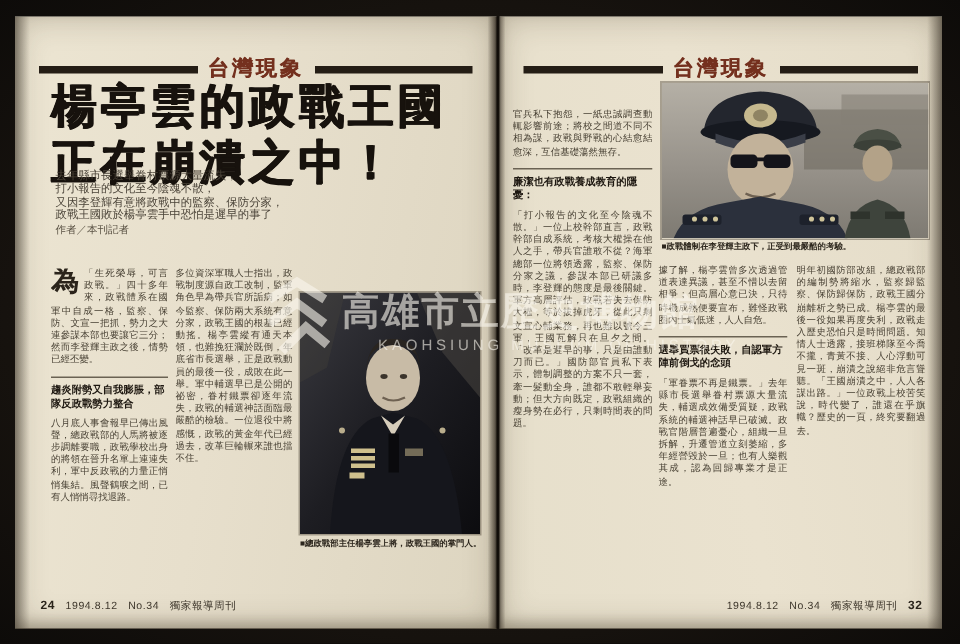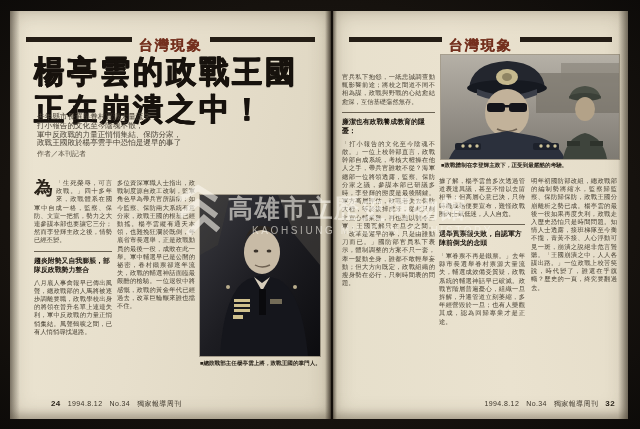--- a/index.html
+++ b/index.html
@@ -13,21 +13,21 @@
     position:absolute;top:11px;height:408px;
     background:linear-gradient(100deg,#ece5d2 0%,#e7dfcc 45%,#ddd5c0 100%);
     box-shadow:inset 0 0 22px rgba(60,45,25,.28), inset 0 -4px 8px rgba(40,30,15,.25);
   }
   .page-left{left:10px;width:321px;}
   .page-right{left:333px;width:295px;background:linear-gradient(260deg,#e4dcc8 0%,#eae2cf 50%,#e6dfcb 100%);}
   .gutter{
     position:absolute;left:325px;top:11px;width:12px;height:408px;z-index:4;
     background:linear-gradient(90deg,rgba(30,22,14,0) 0%,rgba(30,22,14,.55) 40%,rgba(15,11,7,.85) 55%,rgba(30,22,14,.35) 75%,rgba(30,22,14,0) 100%);
   }
-  .sec-header{position:absolute;top:26px;left:16px;right:16px;display:flex;gap:7px;}
+  .sec-header{position:absolute;top:26px;left:16px;right:16px;display:flex;align-items:center;gap:7px;}
   .sec-bar{flex:1;height:5px;background:#241d15;}
   .sec-tag{font-size:14px;font-weight:bold;color:#74301e;letter-spacing:2px;white-space:nowrap;text-shadow:.4px 0 #74301e;}
   .headline{
     position:absolute;left:24px;top:42px;color:#17120d;font-weight:bold;
     font-size:30px;line-height:36px;letter-spacing:3px;white-space:nowrap;
     text-shadow:.8px 0 #17120d,-.4px 0 #17120d,0 .5px #17120d;
     transform:scaleY(1.04);transform-origin:top left;
   }
   .standfirst{position:absolute;left:27px;top:102px;font-size:7.6px;line-height:8.2px;color:#4a4338;}
   .standfirst div{margin-bottom:.6px;}
@@ -37,21 +37,21 @@
     text-align:justify;overflow:hidden;filter:blur(.22px);
   }
   .dropcap{float:left;font-size:19px;line-height:18px;font-weight:bold;color:#2b241b;margin:0 3px 0 0;filter:none;}
   .subhead{
     font-weight:bold;font-size:6.9px;line-height:9px;color:#1d1710;text-align:left;text-indent:0;
     border-top:1px solid #6a6253;padding-top:4px;margin:6px 0 5px 0;filter:none;
   }
   .photo{position:absolute;overflow:hidden;box-shadow:0 0 0 1px rgba(40,32,20,.35);}
   .photo svg{display:block;}
   .caption{position:absolute;font-size:5.6px;line-height:7px;font-weight:bold;color:#2c261d;}
-  .pfooter{position:absolute;bottom:10px;font-size:7px;color:#3c352a;letter-spacing:.4px;display:flex;gap:7px;align-items:baseline;margin-left:24px;}
+  .pfooter{position:absolute;bottom:10px;font-size:7px;color:#3c352a;letter-spacing:.4px;display:flex;gap:7px;align-items:baseline;}
   .pfooter .pno{font-weight:bold;font-size:8px;color:#2a241b;}
   .footer-l{left:17px;}
   .footer-r{right:13px;}
   .watermark{
     position:absolute;left:176px;top:184px;z-index:9;display:flex;align-items:flex-end;gap:8px;
     color:rgba(250,247,239,.6);pointer-events:none;
   }
   .wm-text .wm-cjk{font-size:25px;font-weight:bold;letter-spacing:1.5px;line-height:28px;white-space:nowrap;}
   .wm-text .wm-en{font-size:10px;letter-spacing:2.6px;margin-top:3px;white-space:nowrap;padding-left:24px;}
   .edge-shade-l{position:absolute;left:10px;top:11px;width:10px;height:408px;background:linear-gradient(90deg,rgba(25,18,10,.4),rgba(25,18,10,0));z-index:3;}
@@ -71,21 +71,21 @@
     </div>
 
     <div class="headline">
       <div>楊亭雲的政戰王國</div>
       <div>正在崩潰之中！</div>
     </div>
 
     <div class="standfirst">
       <div>去年縣市長選舉眷村票源大量流失，</div>
       <div>打小報告的文化至今陰魂不散，</div>
-      <div>軍中反政戰的力量正悄悄集結、保防分家，</div>
+      <div>又因李登輝有意將政戰中的監察、保防分家，</div>
       <div>政戰王國敗於楊亭雲手中恐怕是遲早的事了</div>
       <div class="byline">作者／本刊記者</div>
     </div>
 
     <div class="bodycol" style="left:24px;top:168px;width:78px;height:190px;">
       <span class="dropcap">為</span>
       <span>「生死榮辱，可言政戰。」四十多年來，政戰體系在國軍中自成一格，監察、保防、文宣一把抓，勢力之大連參謀本部也要讓它三分；然而李登輝主政之後，情勢已經丕變。</span>
       <div class="subhead">趨炎附勢又自我膨脹，部隊反政戰勢力整合</div>
       <span>八月底人事會報早已傳出風聲，總政戰部的人馬將被逐步調離要職，政戰學校出身的將領在晉升名單上連連失利，軍中反政戰的力量正悄悄集結。風聲鶴唳之間，已有人悄悄尋找退路。</span>
     </div>

